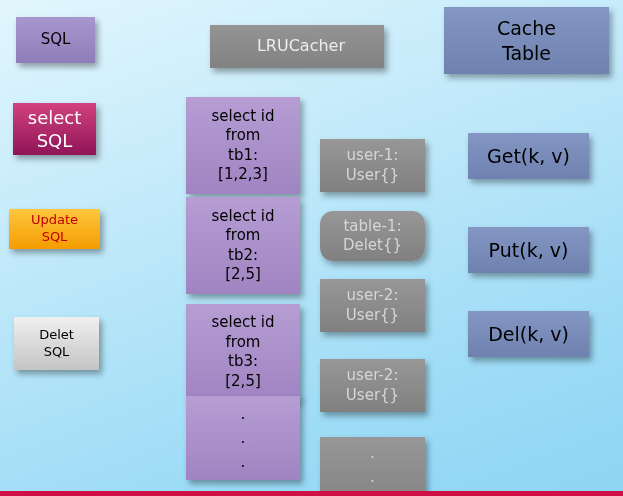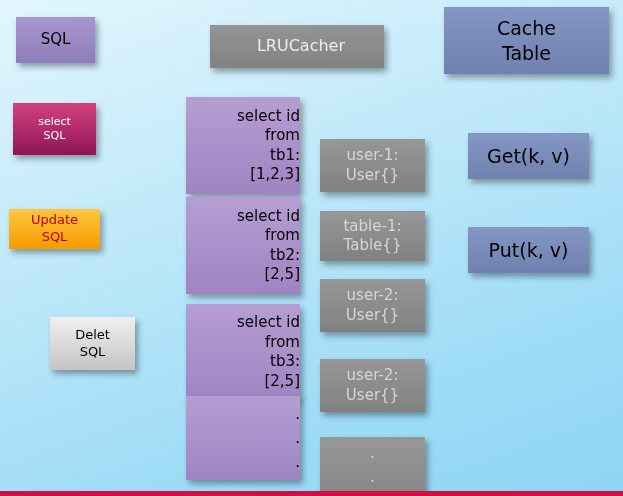--- a/index.html
+++ b/index.html
@@ -19,46 +19,46 @@
     position: absolute;
     display: flex;
     flex-direction: column;
     align-items: center;
     justify-content: center;
     text-align: center;
     box-shadow: 3px 4px 6px rgba(0,0,0,0.35);
     line-height: 1.3;
   }
   .purple-lite { background: linear-gradient(to bottom, #a896ce, #8f7dba); color: #000; font-size: 15px; }
-  .magenta     { background: linear-gradient(to bottom, #d2417f, #8f1557); color: #fff; font-size: 11px; }
+  .magenta     { background: linear-gradient(to bottom, #d2417f, #8f1557); color: #fff; font-size: 18px; }
   .orange      { background: linear-gradient(to bottom, #ffc63e, #f49c00); color: #c00000; font-size: 13px; }
   .silver      { background: linear-gradient(to bottom, #f0f0f0, #c4c4c4); color: #000; font-size: 13px; }
   .gray-hdr    { background: linear-gradient(to bottom, #949494, #828282); color: #ededed; font-size: 16px; }
-  .purple      { background: linear-gradient(to bottom, #b69dd3, #a084c2); color: #000; font-size: 15px; align-items: flex-end; }
+  .purple      { background: linear-gradient(to bottom, #b69dd3, #a084c2); color: #000; font-size: 15px; }
   .gray        { background: linear-gradient(to bottom, #979797, #808080); color: #d6d6d6; font-size: 15px; margin-top: 39px; }
   .slate       { background: linear-gradient(to bottom, #8396c4, #6e81af); color: #000; font-size: 19px; }
   .dots .line  { line-height: 1.6; }
   .bottom-strip {
     position: absolute;
     left: 0; bottom: 0;
     width: 100%; height: 5px;
     background: #cf1044;
   }
   
   #sql-box        { left: 16px;  top: 17px;  width: 79px;  height: 46px; }
   #select-sql-box { left: 13px;  top: 103px; width: 83px;  height: 52px; }
   #update-sql-box { left: 9px;   top: 209px; width: 91px;  height: 40px; }
-  #delete-sql-box { left: 14px;  top: 317px; width: 85px;  height: 53px; margin-left: 36px; }
+  #delete-sql-box { left: 14px;  top: 317px; width: 85px;  height: 53px; }
   #lru-cacher     { left: 210px; top: 25px;  width: 174px; height: 43px; padding-left: 8px; }
   #query-1        { left: 186px; top: 97px;  width: 114px; height: 97px; }
   #query-2        { left: 186px; top: 197px; width: 114px; height: 97px; }
   #query-3        { left: 186px; top: 304px; width: 114px; height: 96px; }
   #query-dots     { left: 186px; top: 396px; width: 114px; height: 84px; }
   #entry-1        { left: 320px; top: 100px; width: 105px; height: 53px; }
-  #entry-2        { left: 320px; top: 172px; width: 105px; height: 50px; }
+  #entry-2        { left: 320px; top: 172px; width: 105px; height: 50px; border-radius: 13px; }
   #entry-3        { left: 320px; top: 240px; width: 105px; height: 53px; }
   #entry-4        { left: 320px; top: 320px; width: 105px; height: 53px; }
   #entry-dots     { left: 320px; top: 398px; width: 105px; height: 80px; }
   #cache-store    { left: 444px; top: 7px;   width: 165px; height: 67px; }
   #op-get         { left: 468px; top: 133px; width: 121px; height: 46px; }
   #op-put         { left: 468px; top: 227px; width: 121px; height: 46px; }
   #op-del         { left: 468px; top: 311px; width: 121px; height: 46px; }
 </style>
 </head>
 <body>
@@ -115,21 +115,21 @@
     <div class="line">.</div>
   </div>
 
   <div class="box gray" id="entry-1">
     <div class="line">user-1:</div>
     <div class="line">User{}</div>
   </div>
 
   <div class="box gray" id="entry-2">
     <div class="line">table-1:</div>
-    <div class="line">Table{}</div>
+    <div class="line">Delet{}</div>
   </div>
 
   <div class="box gray" id="entry-3">
     <div class="line">user-2:</div>
     <div class="line">User{}</div>
   </div>
 
   <div class="box gray" id="entry-4">
     <div class="line">user-2:</div>
     <div class="line">User{}</div>
@@ -147,16 +147,19 @@
   </div>
 
   <div class="box slate" id="op-get">
     <div class="line">Get(k, v)</div>
   </div>
 
   <div class="box slate" id="op-put">
     <div class="line">Put(k, v)</div>
   </div>
 
+  <div class="box slate" id="op-del">
+    <div class="line">Del(k, v)</div>
+  </div>
 
   <div class="bottom-strip"></div>
 
 </div>
 
 </body></html>

